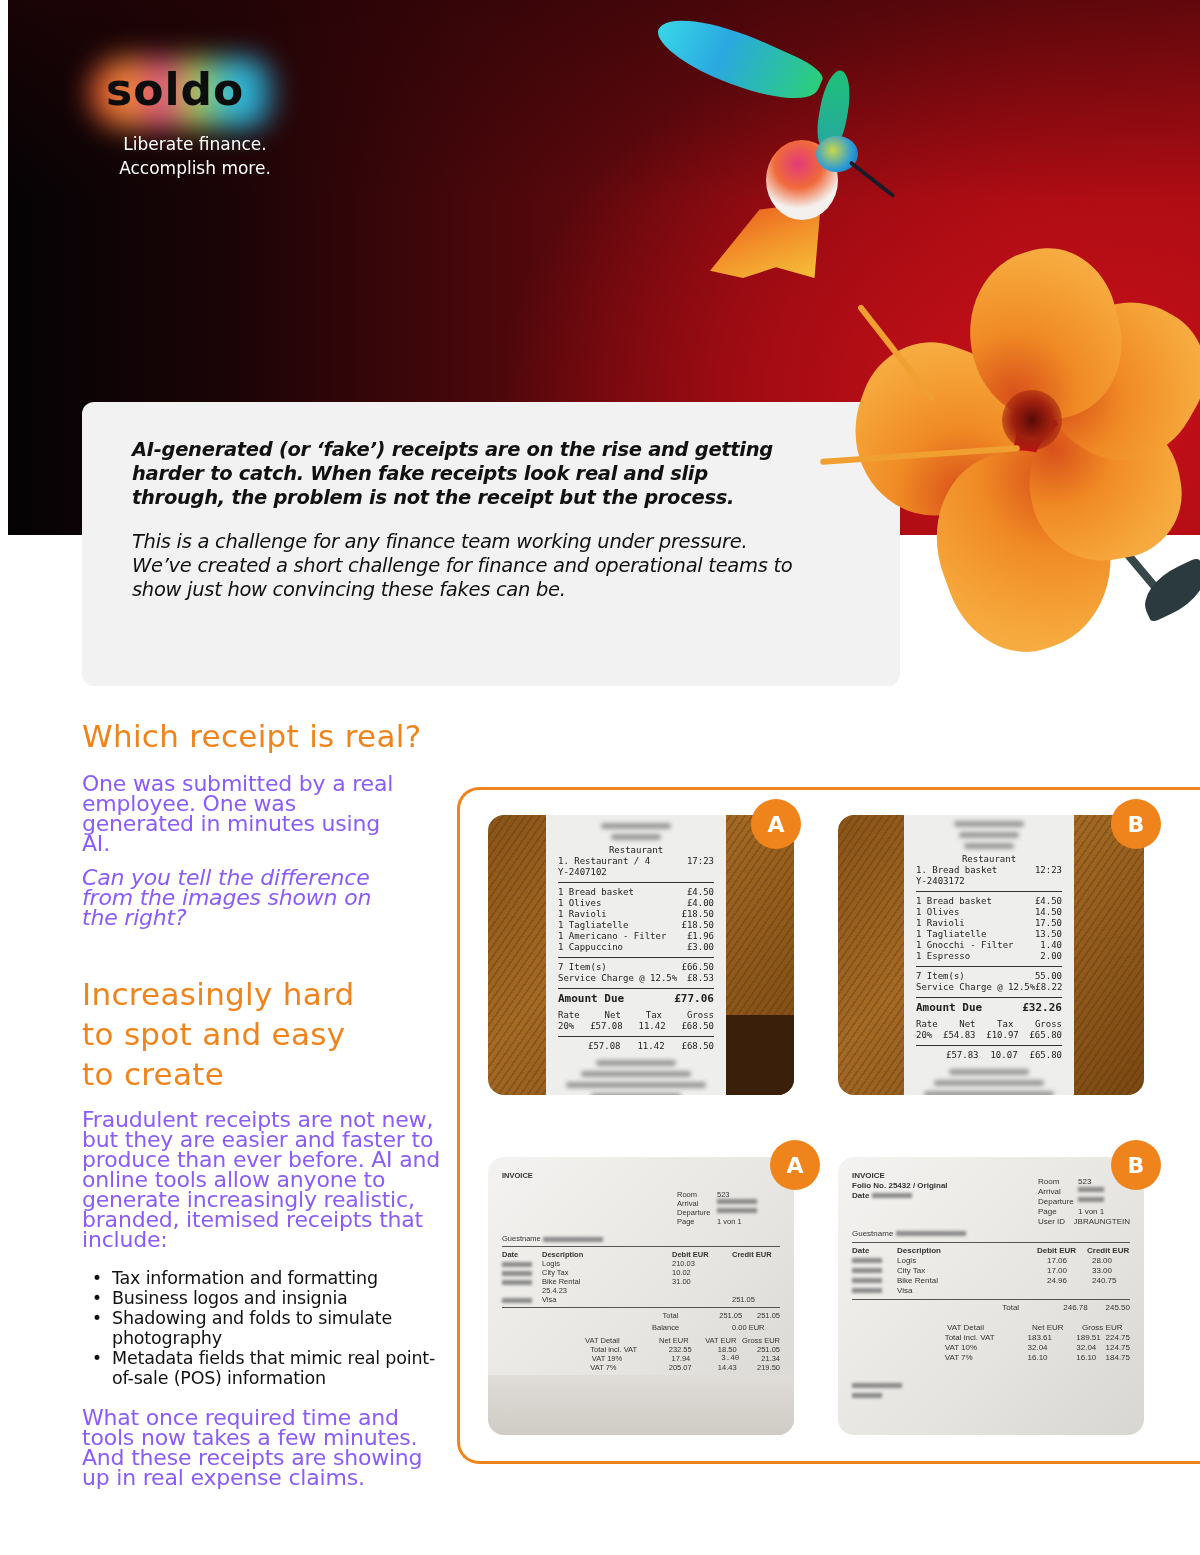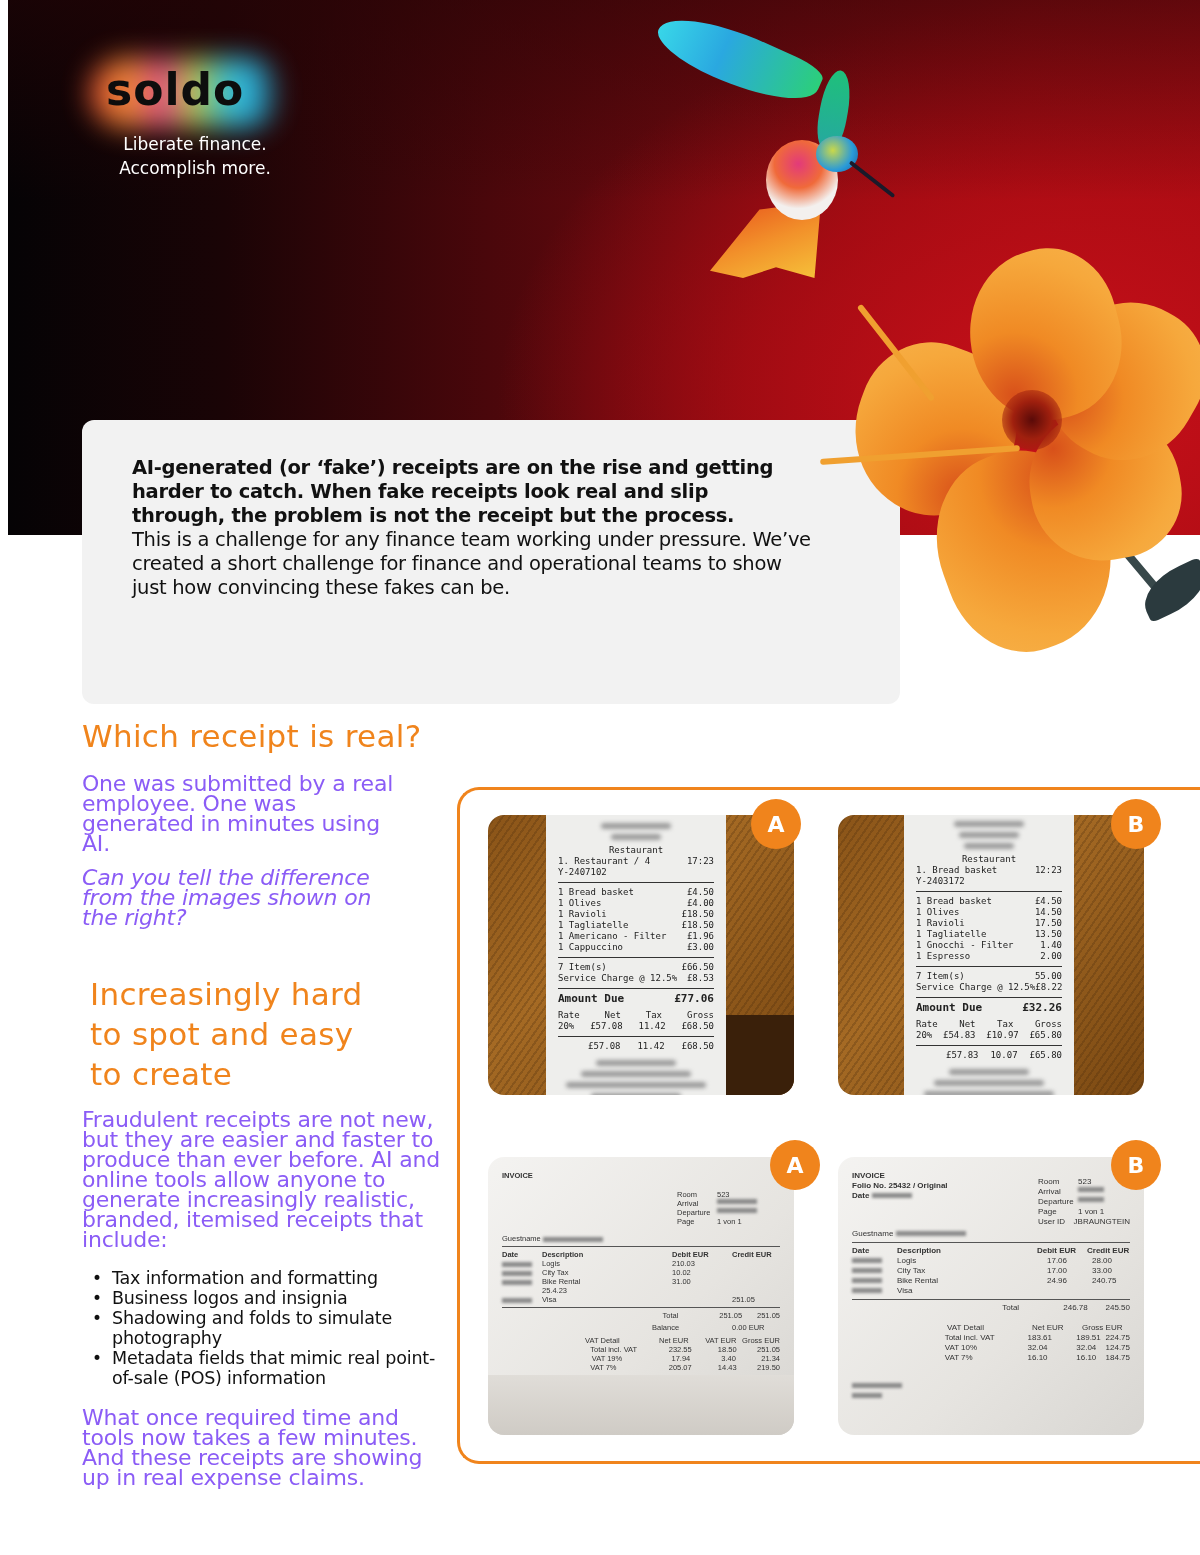--- a/index.html
+++ b/index.html
@@ -107,46 +107,48 @@
       position: absolute; left: 320px; top: 330px; width: 70px; height: 40px;
       background: #2b3a3e; border-radius: 70% 10% 70% 10%; transform: rotate(-25deg);
     }
     .stem {
       position: absolute; left: 300px; top: 250px; width: 8px; height: 120px;
       background: #38484a; transform: rotate(-40deg); border-radius: 4px;
     }
 
     
     .intro-card {
-      position: absolute; left: 82px; top: 420px; width: 818px; height: 284px;
+      position: absolute; left: 82px; top: 402px; width: 818px; height: 284px;
       background: #f2f2f2; border-radius: 12px;
       padding: 36px 50px 0 50px;
+      font-style: italic;
     }
     .intro-bold {
       font-family: "DejaVu Sans", sans-serif; font-weight: bold; font-size: 19.5px;
       line-height: 24px; color: #111; width: 650px; letter-spacing: -0.3px;
     }
     .intro-body {
+      margin-top: 20px;
       font-family: "DejaVu Sans", sans-serif; font-size: 19.5px;
       line-height: 24px; color: #111; width: 680px; letter-spacing: -0.3px;
     }
 
     
     .left-col { position: absolute; left: 82px; top: 716px; width: 370px; }
     .h-orange {
       font-family: "DejaVu Sans", sans-serif; font-weight: normal;
       color: #f0841c; font-size: 31px; line-height: 40px; letter-spacing: 0.3px;
     }
     .p-text {
       font-family: "DejaVu Sans", sans-serif; font-size: 22px; line-height: 20px;
       color: #8b5cf6; letter-spacing: -0.2px;
     }
     .p-italic { font-style: italic; }
     .gap-12 { margin-top: 14px; }
-    .gap-40 { margin-top: 46px; margin-left: 8px; }
+    .gap-40 { margin-top: 46px; }
     .bullets { list-style: none; margin-top: 18px; padding-left: 8px; }
     .bullets li {
       position: relative; padding-left: 22px;
       font-family: "DejaVu Sans", sans-serif; font-size: 17.5px; line-height: 20px; color: #111;
       letter-spacing: -0.2px;
     }
     .bullets li .dot {
       position: absolute; left: 2px; top: 0; font-size: 17px;
     }
 
@@ -484,21 +486,21 @@
         <span style="width:90px;"></span>
         <span style="width:80px;">Total incl. VAT</span>
         <span style="width:50px;">232.55</span>
         <span style="width:40px;">18.50</span>
         <span>251.05</span>
       </div>
     <div class="inv-row">
         <span style="width:90px;"></span>
         <span style="width:80px;">VAT 19%</span>
         <span style="width:50px;">17.94</span>
-        <span style="width:40px;">3.40</span>
+        <span style="width:40px;font-family:Liberation Mono, monospace;">3.40</span>
         <span>21.34</span>
       </div>
     <div class="inv-row">
         <span style="width:90px;"></span>
         <span style="width:80px;">VAT 7%</span>
         <span style="width:50px;">205.07</span>
         <span style="width:40px;">14.43</span>
         <span>219.50</span>
       </div>
   </div>

